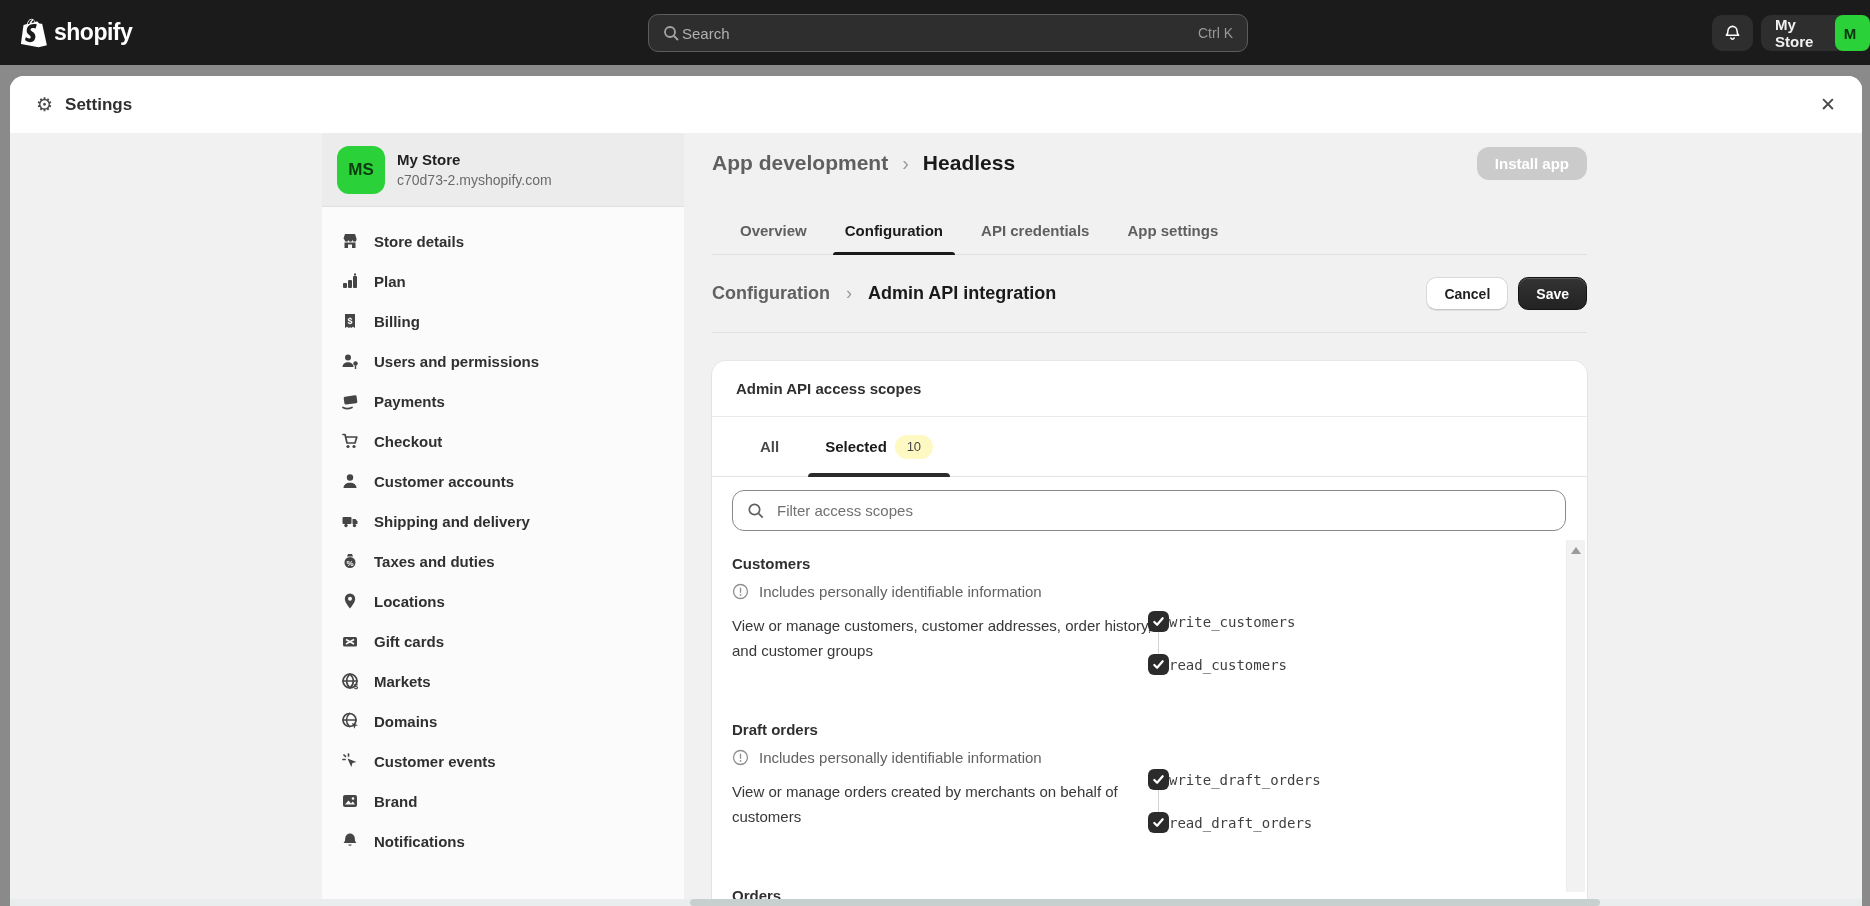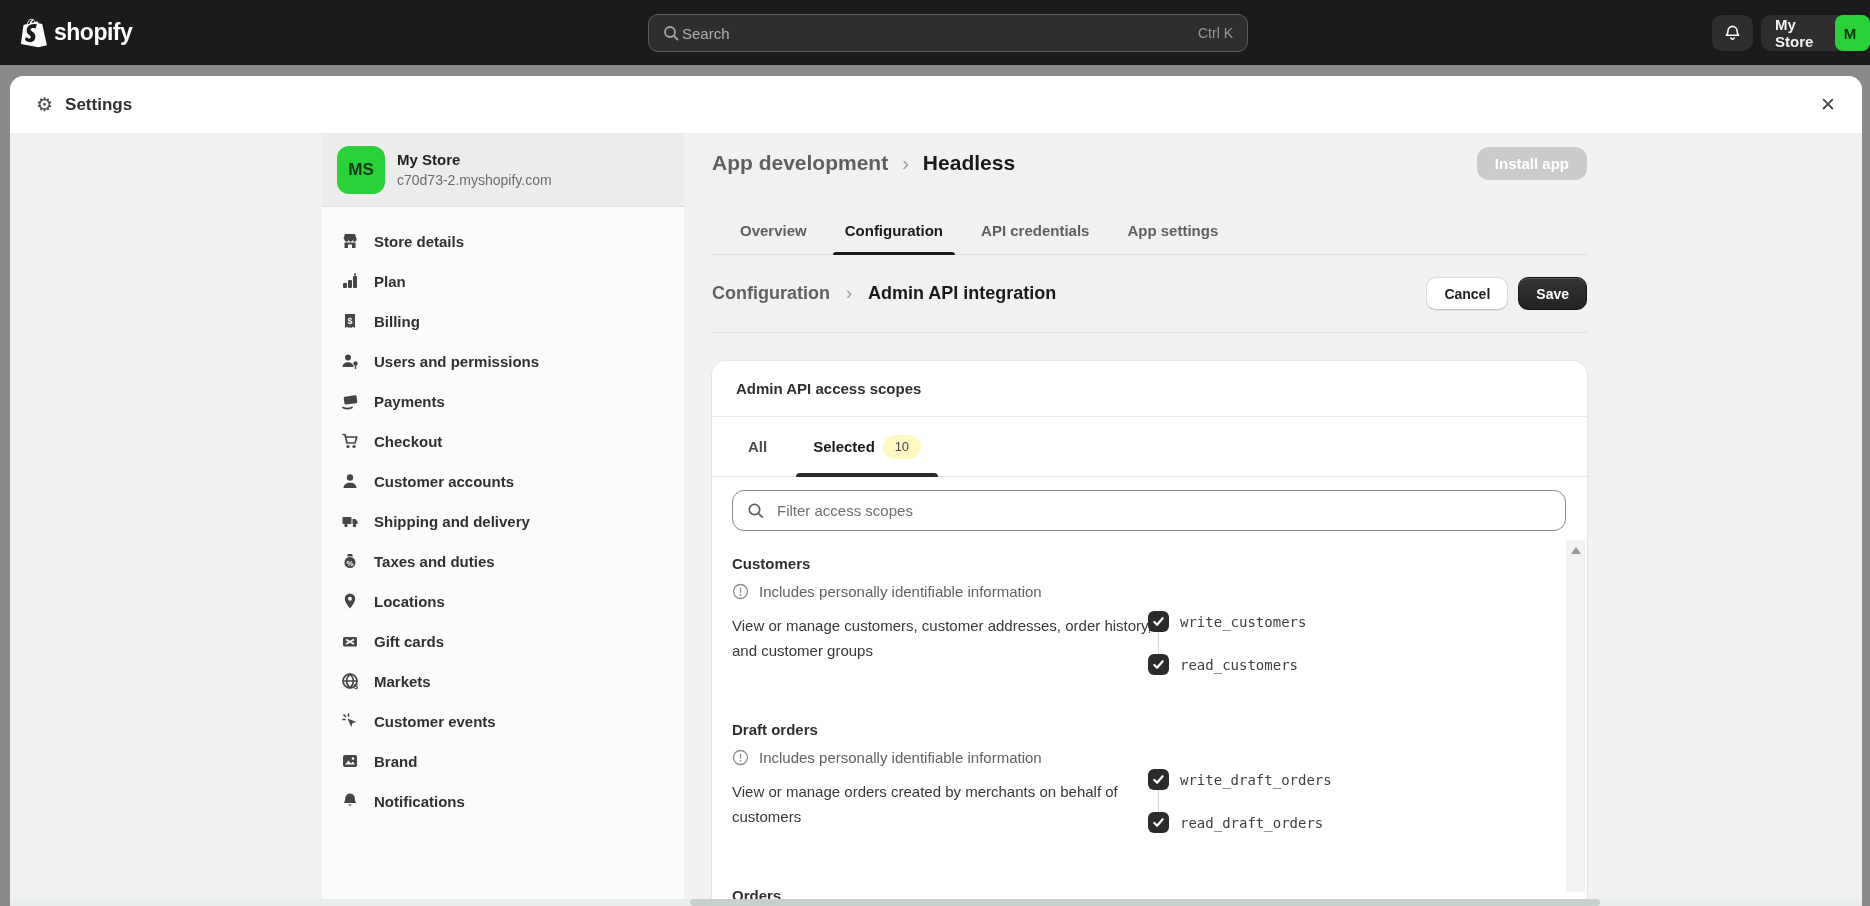--- a/index.html
+++ b/index.html
@@ -55,40 +55,40 @@
   .tab.act::after { content:""; position:absolute; left:0; right:0; bottom:-1px; height:3px; background:#1a1a1a; border-radius:3px 3px 0 0; }
   .subnav { height:78px; display:flex; align-items:center; border-bottom:1px solid #e0e0e0; }
   .subnav .crumb1 { font-size:18px; font-weight:700; color:#616161; cursor:pointer; }
   .subnav .chev { font-size:18px; color:#9a9a9a; margin:0 16px; }
   .subnav .cur { font-size:18px; font-weight:700; color:#1a1a1a; }
   .btn-cancel { margin-left:auto; height:33px; padding:0 17px; background:#fff; color:#1f1f1f; font-size:14px; font-weight:700; border:1px solid #d9d9d9; border-bottom-color:#c6c6c6; border-radius:10px; box-shadow:0 1px 0 rgba(0,0,0,.07); cursor:pointer; }
   .btn-save { margin-left:10px; height:33px; padding:0 17px; background:linear-gradient(#343434,#222); color:#fff; font-size:14px; font-weight:700; border:1px solid #141414; border-radius:10px; box-shadow:inset 0 1px 0 rgba(255,255,255,.18); cursor:pointer; }
   
   .card { margin:28px 0 0; background:#fff; border-radius:14px; box-shadow:0 1px 2px rgba(0,0,0,.07), 0 0 0 1px rgba(0,0,0,.04); min-height:600px; overflow:hidden; }
   .card-h { height:56px; display:flex; align-items:center; padding:0 24px; border-bottom:1px solid #ebebeb; font-size:15px; font-weight:700; color:#303030; }
-  .card-tabs { height:60px; display:flex; align-items:center; padding-left:19px; border-bottom:1px solid #e3e3e3; }
+  .card-tabs { height:60px; display:flex; align-items:center; padding-left:31px; border-bottom:1px solid #e3e3e3; }
   .ctab { position:relative; height:100%; display:flex; align-items:center; padding:0 17px; margin-right:12px; font-size:15px; font-weight:700; color:#4a4a4a; cursor:pointer; }
   .ctab.act { color:#1a1a1a; }
   .ctab.act::after { content:""; position:absolute; left:0; right:0; bottom:-1px; height:4px; background:#2b2b2b; border-radius:4px 4px 0 0; }
   .ctab .badge { margin-left:8px; min-width:38px; height:24px; border-radius:12px; background:#fef9c3; color:#474747; font-size:13px; font-weight:400; display:flex; align-items:center; justify-content:center; }
   .filter { margin:13px 21px 0 20px; height:41px; border:1px solid #898989; border-radius:12px; display:flex; align-items:center; padding:0 14px; background:#fff; cursor:text; }
   .filter .ph { margin-left:12px; font-size:15px; color:#707070; }
   .scopes { position:relative; padding:0 40px 40px 20px; }
   .vscroll { position:absolute; right:2px; top:9px; width:19px; height:352px; background:#f2f2f2; border-left:1px solid #ededed; }
   .vscroll .up { position:absolute; left:4px; top:7px; width:0; height:0; border-left:5px solid transparent; border-right:5px solid transparent; border-bottom:7px solid #9a9a9a; }
   .sect { position:relative; padding-top:24px; min-height:20px; }
   .sect .hd { font-size:15px; font-weight:700; color:#303030; }
   .noterow { display:flex; align-items:center; margin-top:11px; }
   .noterow .txt { margin-left:10px; font-size:15px; color:#616161; }
   .desc { margin-top:13px; width:445px; font-size:15px; color:#383838; line-height:25px; }
   .scopecol { position:absolute; left:416px; width:380px; }
   .scoperow { display:flex; align-items:center; height:21px; margin-bottom:22px; position:relative; }
   .scoperow .conn { position:absolute; left:10px; top:21px; width:1px; height:22px; background:#d4d4d4; }
   .cbx { width:21px; height:21px; border-radius:6px; background:#2b2b2b; display:flex; align-items:center; justify-content:center; flex:none; cursor:pointer; }
-  .scoperow .mono { margin-left:11px; font-family:"DejaVu Sans Mono", monospace; font-size:14px; color:#3f3f3f; }
+  .scoperow .mono { margin-left:0; font-family:"DejaVu Sans Mono", monospace; font-size:14px; color:#3f3f3f; }
   
   .hscroll { position:absolute; left:0; right:0; bottom:0; height:7px; background:#e9eded; }
   .hscroll .thumb { position:absolute; left:680px; width:910px; top:0; bottom:0; background:#c7cfcf; border-radius:4px; }
 </style>
 </head>
 <body>
 
 <div class="stage">
 
   <div class="topbar">
@@ -253,20 +253,30 @@
             </li>
             <li class="">
               <span class="ic">
                 <svg width="20" height="20" viewBox="0 0 20 20">
                   <circle fill="none" stroke="#454545" stroke-width="1.7" stroke-linecap="round" stroke-linejoin="round" cx="10" cy="10" r="7"></circle>
                   <path fill="none" stroke="#454545" stroke-width="1.7" stroke-linecap="round" stroke-linejoin="round" d="M3 10h14M10 3c-4.5 4.5-4.5 9.5 0 14 4.5-4.5 4.5-9.5 0-14z"></path>
                   <text x="13.8" y="17.5" font-size="8" font-weight="bold" fill="#454545">$</text>
                 </svg>
               </span>
               <span class="lb">Markets</span>
+            </li>
+            <li class="">
+              <span class="ic">
+                <svg width="20" height="20" viewBox="0 0 20 20">
+                  <circle fill="none" stroke="#454545" stroke-width="1.7" stroke-linecap="round" stroke-linejoin="round" cx="9.5" cy="9" r="6.5"></circle>
+                  <path fill="none" stroke="#454545" stroke-width="1.7" stroke-linecap="round" stroke-linejoin="round" d="M3 9h13M9.5 2.5c-4 4-4 9 0 13"></path>
+                  <path fill="#454545" d="M12 12l6 2.2-2.6.9-.9 2.6z"></path>
+                </svg>
+              </span>
+              <span class="lb">Domains</span>
             </li>
             <li class="">
               <span class="ic">
                 <svg width="20" height="20" viewBox="0 0 20 20">
                   <path fill="#454545" d="M7.5 7.5l9 3.4-4 1.2-1.2 4z"></path>
                   <path fill="none" stroke="#454545" stroke-width="1.7" stroke-linecap="round" stroke-linejoin="round" d="M4 4l1.5 1.5M3 8.5h2M8.5 3v2"></path>
                 </svg>
               </span>
               <span class="lb">Customer events</span>
             </li>

